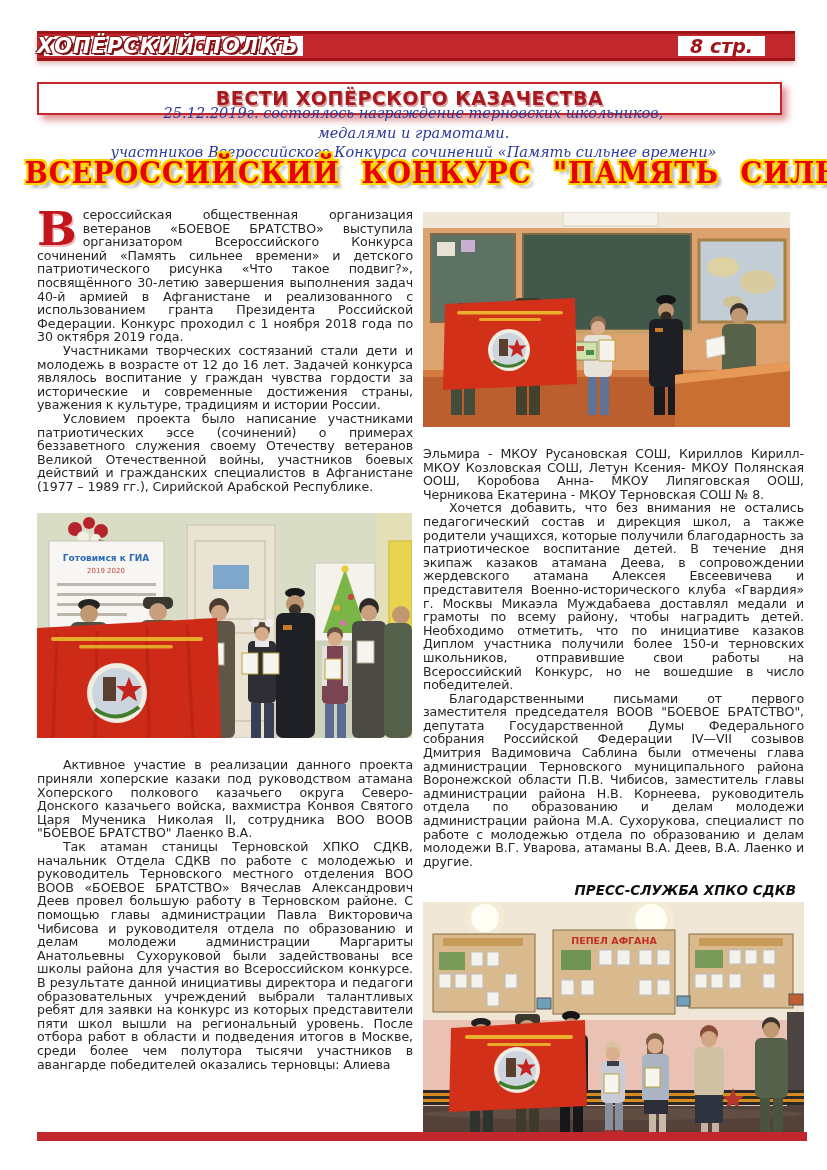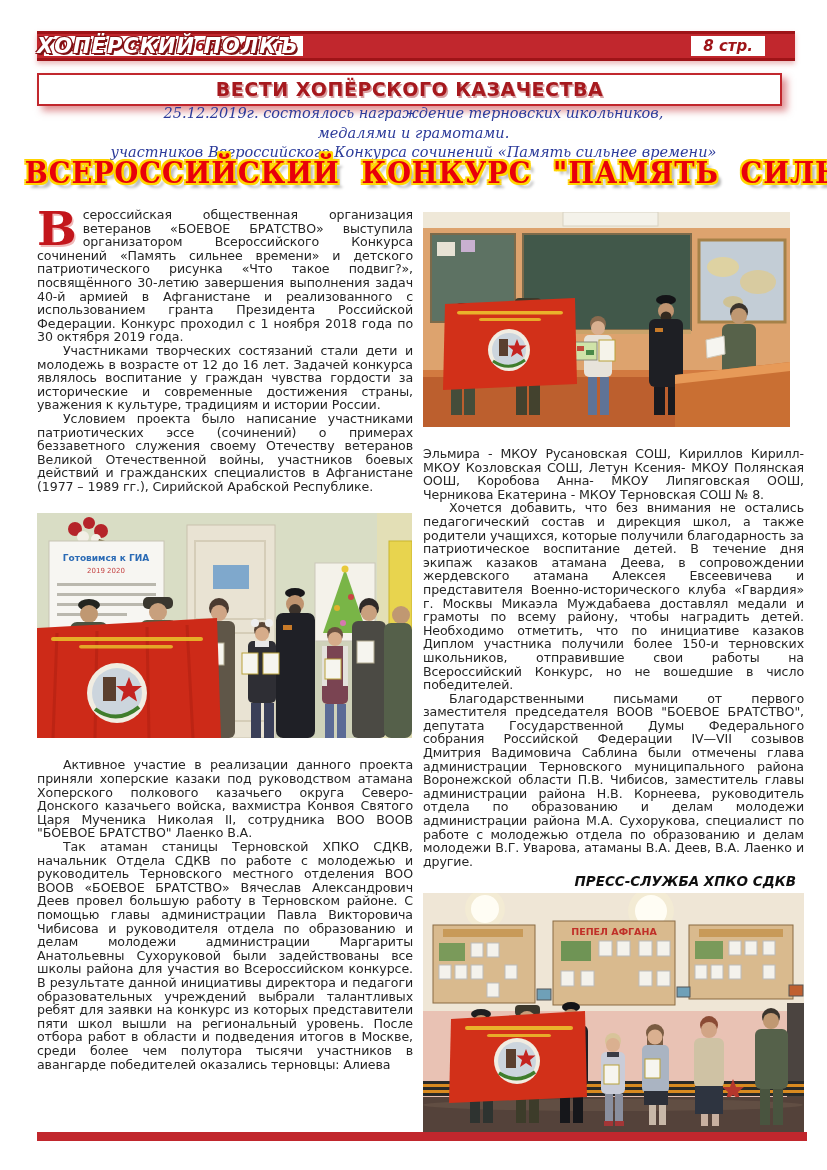--- a/index.html
+++ b/index.html
@@ -9,22 +9,22 @@
   .masthead-band{position:absolute;left:37px;top:31px;width:758px;height:30px;
       background:var(--accent_red);border-top:3px solid var(--dark_red);
       border-bottom:3px solid var(--dark_red);box-sizing:border-box;
       box-shadow:0 3px 5px rgba(197,60,63,.35);}
   .issue-box{position:absolute;left:7px;top:2px;height:20px;line-height:20px;background:#fff;
       padding:0 14px;font-weight:bold;font-style:italic;font-size:14.5px;color:var(--dark_red);}
   .masthead-title{position:absolute;left:0;right:0;top:0;height:24px;line-height:24px;text-align:left;
       color:#fff;font-weight:bold;font-style:italic;font-size:21px;letter-spacing:1px;
       text-shadow:-1px -1px 0 #8a1417,1px -1px 0 #8a1417,-1px 1px 0 #8a1417,2px 2px 0 #7c1114;}
   .page-box{position:absolute;right:30px;top:2px;height:20px;line-height:20px;background:#fff;
-      padding:0 12px;font-weight:bold;font-style:italic;font-size:15px;color:var(--dark_red);}
-  .banner-box{position:absolute;left:37px;top:73px;width:741px;height:29px;background:#fff;
+      padding:0 12px;font-weight:bold;font-style:italic;font-size:19px;color:var(--dark_red);}
+  .banner-box{position:absolute;left:37px;top:82px;width:741px;height:29px;background:#fff;
       border:2px solid var(--accent_red);box-shadow:5px 5px 7px rgba(193,39,45,.5);
       text-align:center;line-height:29px;font-weight:bold;font-size:19px;color:var(--banner_text);
       letter-spacing:.5px;text-shadow:1.5px 1.5px 0 #d9a0a2;}
   
   .lead{position:absolute;top:104px;left:60px;width:707px;text-align:center;
       font-family:"DejaVu Serif",serif;font-weight:normal;font-style:italic;font-size:14.5px;
       line-height:1.35;color:var(--blue);}
   .headline{position:absolute;top:156px;left:0;width:827px;text-align:center;
       font-family:"DejaVu Serif",serif;font-weight:bold;font-size:29px;color:var(--headline_red);
       letter-spacing:1px;word-spacing:12px;transform:scaleX(.94);white-space:nowrap;
@@ -38,21 +38,21 @@
   .col-left{left:37px;top:208px;width:376px;height:924px;}
   .col-right{left:423px;top:210px;width:381px;height:922px;}
   .col p{margin:0;text-align:justify;font-size:12.6px;line-height:13.6px;color:var(--text);
       text-indent:26px;letter-spacing:-.1px;}
   .col p.noindent{text-indent:0;}
   .dropcap{float:left;font-family:"DejaVu Serif",serif;font-weight:bold;font-size:47px;
       line-height:38px;color:#c3161c;margin:2px 6px 0 0;text-shadow:1.5px 1.5px 0 #f0b9b9;}
   figure{margin:20px 0;}
   figure svg{display:block;}
   .byline{text-align:right;font-weight:bold;font-style:italic;font-size:13.5px;color:#101010;
-      margin:5px 8px 4px 0;}
+      margin:14px 8px 4px 0;}
   .bottom-rule{position:absolute;left:37px;top:1132px;width:770px;height:9px;background:var(--accent_red);}
 </style>
 </head>
 <body>
 
 <div class="page">
 
   <div class="masthead-band">
     <div class="issue-box">№ 12 (048) декабрь 2019 г.</div>
     <div class="masthead-title">ХОПЁРСКИЙ ПОЛКЪ</div>

